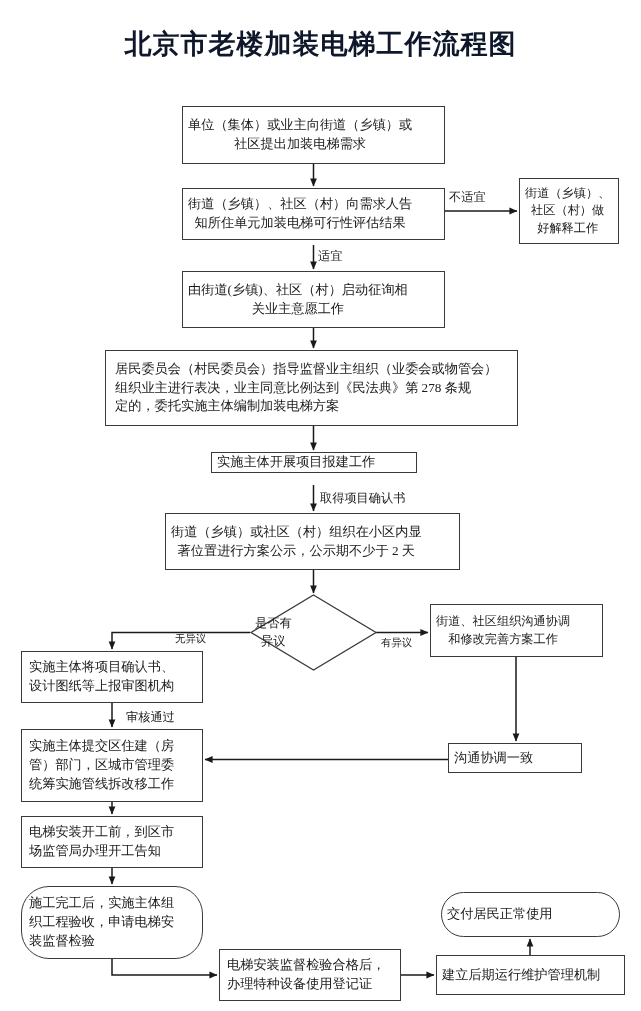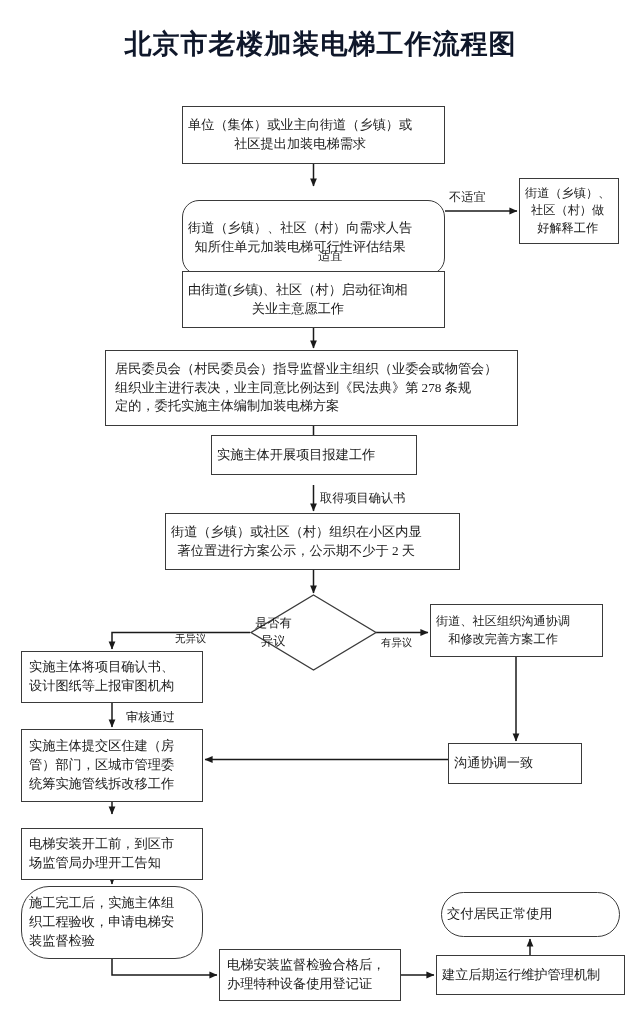--- a/index.html
+++ b/index.html
@@ -127,21 +127,21 @@
     </g>
 
     <polygon points="313.5,595 376,632.5 313.5,670 251,632.5" fill="#ffffff" stroke="#3a3a3a" stroke-width="1.3"></polygon>
   </svg>
 
   <div class="node rect" style="left:182px;top:106px;width:263px;height:58px;">
     <span class="node-text fs13">单位（集体）或业主向街道（乡镇）或
 社区提出加装电梯需求</span>
   </div>
 
-  <div class="node rect" style="left:182px;top:200px;width:263px;height:75px;border-radius:17px;">
+  <div class="node rect" style="left:182px;top:188px;width:263px;height:52px;">
     <span class="node-text fs13">街道（乡镇）、社区（村）向需求人告
 知所住单元加装电梯可行性评估结果</span>
   </div>
 
   <div class="node rect" style="left:519px;top:178px;width:100px;height:66px;">
     <span class="node-text fs12">街道（乡镇）、
 社区（村）做
 好解释工作</span>
   </div>
 
@@ -149,21 +149,21 @@
     <span class="node-text fs13">由街道(乡镇)、社区（村）启动征询相
 关业主意愿工作</span>
   </div>
 
   <div class="node rect" style="left:105px;top:350px;width:413px;height:76px;">
     <span class="node-text fs13" style="text-align:left;padding:0 9px;">居民委员会（村民委员会）指导监督业主组织（业委会或物管会）
 组织业主进行表决，业主同意比例达到《民法典》第 278 条规
 定的，委托实施主体编制加装电梯方案</span>
   </div>
 
-  <div class="node rect" style="left:211px;top:435px;width:206px;height:40px;">
+  <div class="node rect" style="left:211px;top:452px;width:206px;height:21px;">
     <span class="node-text fs13">实施主体开展项目报建工作</span>
   </div>
 
   <div class="node rect" style="left:165px;top:513px;width:295px;height:57px;">
     <span class="node-text fs13">街道（乡镇）或社区（村）组织在小区内显
 著位置进行方案公示，公示期不少于 2 天</span>
   </div>
 
   <div class="node decision" style="left:250px;top:595px;width:126px;height:75px;">
     <span class="node-text fs12">是否有
@@ -179,25 +179,25 @@
     <span class="node-text fs13" style="text-align:left;padding:0 7px;">实施主体将项目确认书、
 设计图纸等上报审图机构</span>
   </div>
 
   <div class="node rect" style="left:21px;top:729px;width:182px;height:73px;">
     <span class="node-text fs13" style="text-align:left;padding:0 7px;">实施主体提交区住建（房
 管）部门，区城市管理委
 统筹实施管线拆改移工作</span>
   </div>
 
-  <div class="node rect" style="left:448px;top:743px;width:134px;height:41px;">
+  <div class="node rect" style="left:448px;top:743px;width:134px;height:30px;">
     <span class="node-text fs13">沟通协调一致</span>
   </div>
 
-  <div class="node rect" style="left:21px;top:816px;width:182px;height:52px;margin-top:12px;">
+  <div class="node rect" style="left:21px;top:816px;width:182px;height:52px;">
     <span class="node-text fs13" style="text-align:left;padding:0 7px;">电梯安装开工前，到区市
 场监管局办理开工告知</span>
   </div>
 
   <div class="node rect" style="left:21px;top:886px;width:182px;height:73px;border-radius:28px;">
     <span class="node-text fs13" style="text-align:left;padding:0 7px;">施工完工后，实施主体组
 织工程验收，申请电梯安
 装监督检验</span>
   </div>
 

